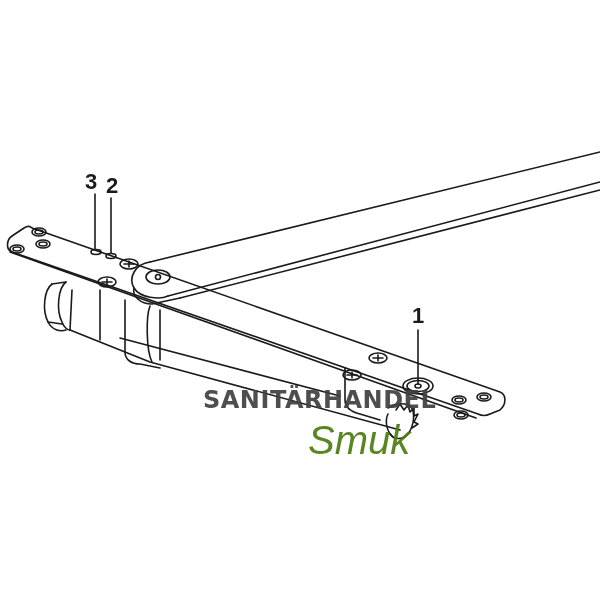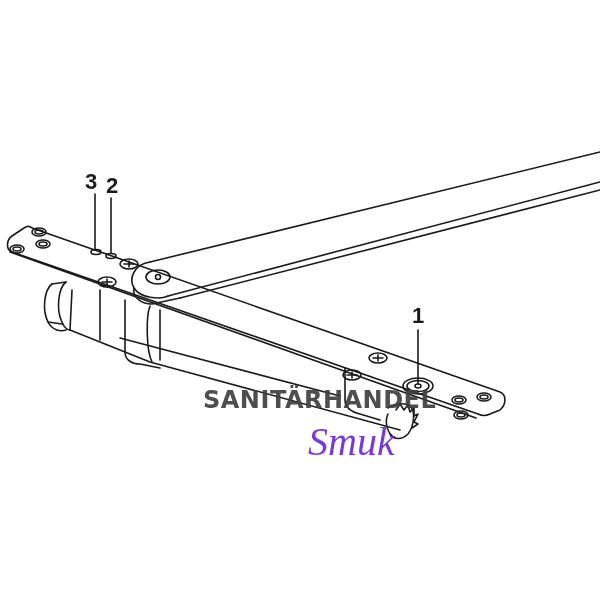--- a/index.html
+++ b/index.html
@@ -1,20 +1,20 @@
 <!DOCTYPE html>
 <html><head>
 <meta charset="utf-8">
 <style>
   html, body { margin:0; padding:0; background:#ffffff; }
   body { width:600px; height:600px; position:relative; overflow:hidden; font-family:"Liberation Sans", sans-serif; }
   #stage { position:absolute; left:0; top:0; width:600px; height:600px; }
   .callout { position:absolute; font-family:"Liberation Sans", sans-serif; font-weight:bold; font-size:22px; color:#1a1a1a; line-height:1; }
   .wm1 { position:absolute; left:203px; top:386px; font-family:"DejaVu Sans", sans-serif; font-weight:bold; font-size:24px; letter-spacing:0.5px; color:#404040; opacity:0.92; }
-  .wm2 { position:absolute; left:308px; top:418px; font-family:Liberation Serif, serif; font-style:italic; font-size:40px; color:#6d28d9; opacity:0.92; }
+  .wm2 { position:absolute; left:308px; top:418px; font-family:Liberation Sans, sans-serif; font-style:italic; font-size:40px; color:#4d7c0f; opacity:0.92; }
 </style>
 </head>
 <body>
 
 <div id="stage">
 <svg width="600" height="600" viewBox="0 0 600 600">
   <g fill="none" stroke="#1a1a1a" stroke-width="1.6" stroke-linejoin="round" stroke-linecap="round">
 
     <g>
       <path d="M52 284 C44 290 42 310 48 322 C52 330 60 332 66 330"></path>

